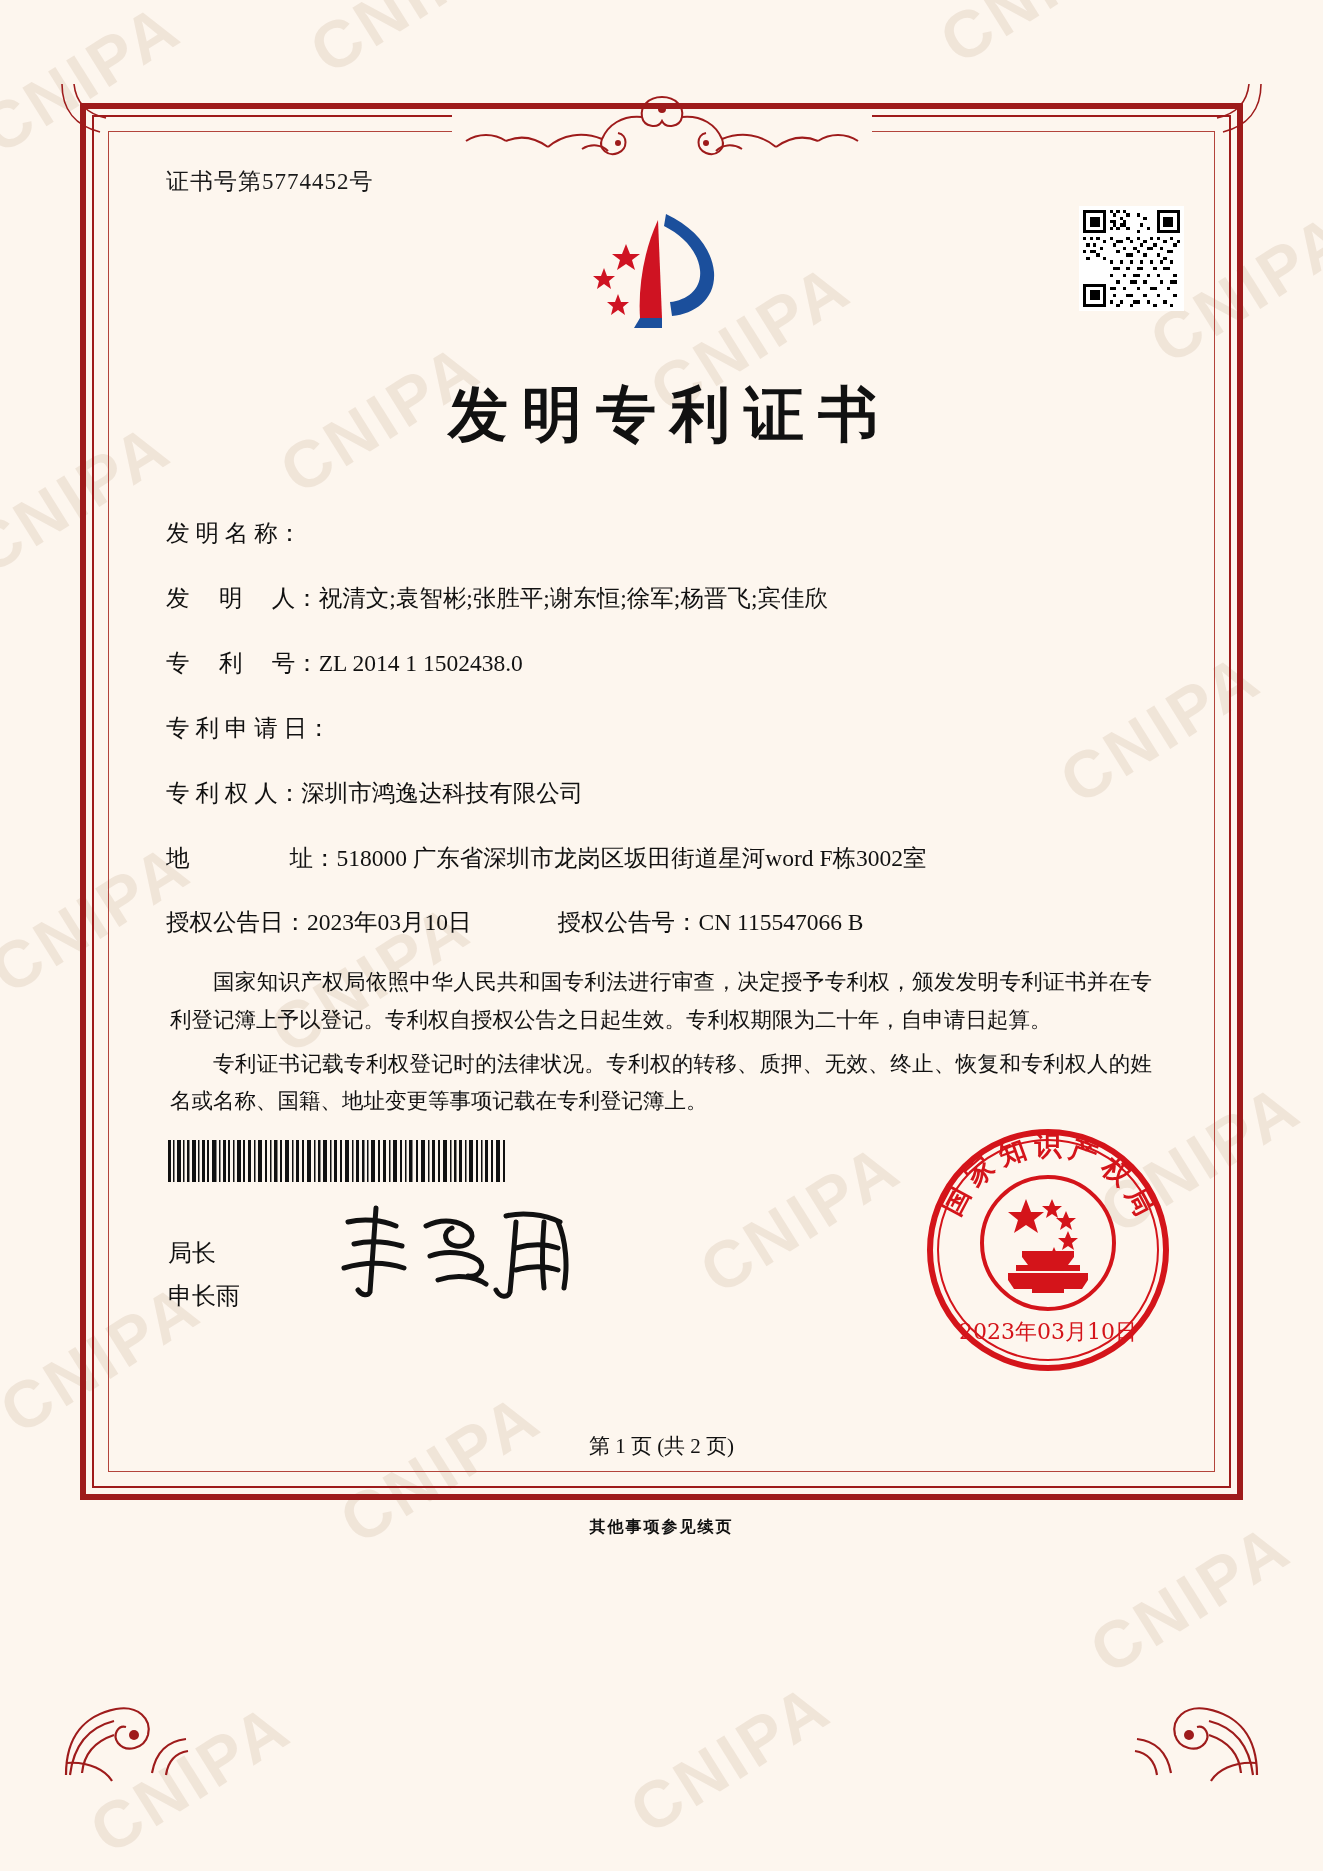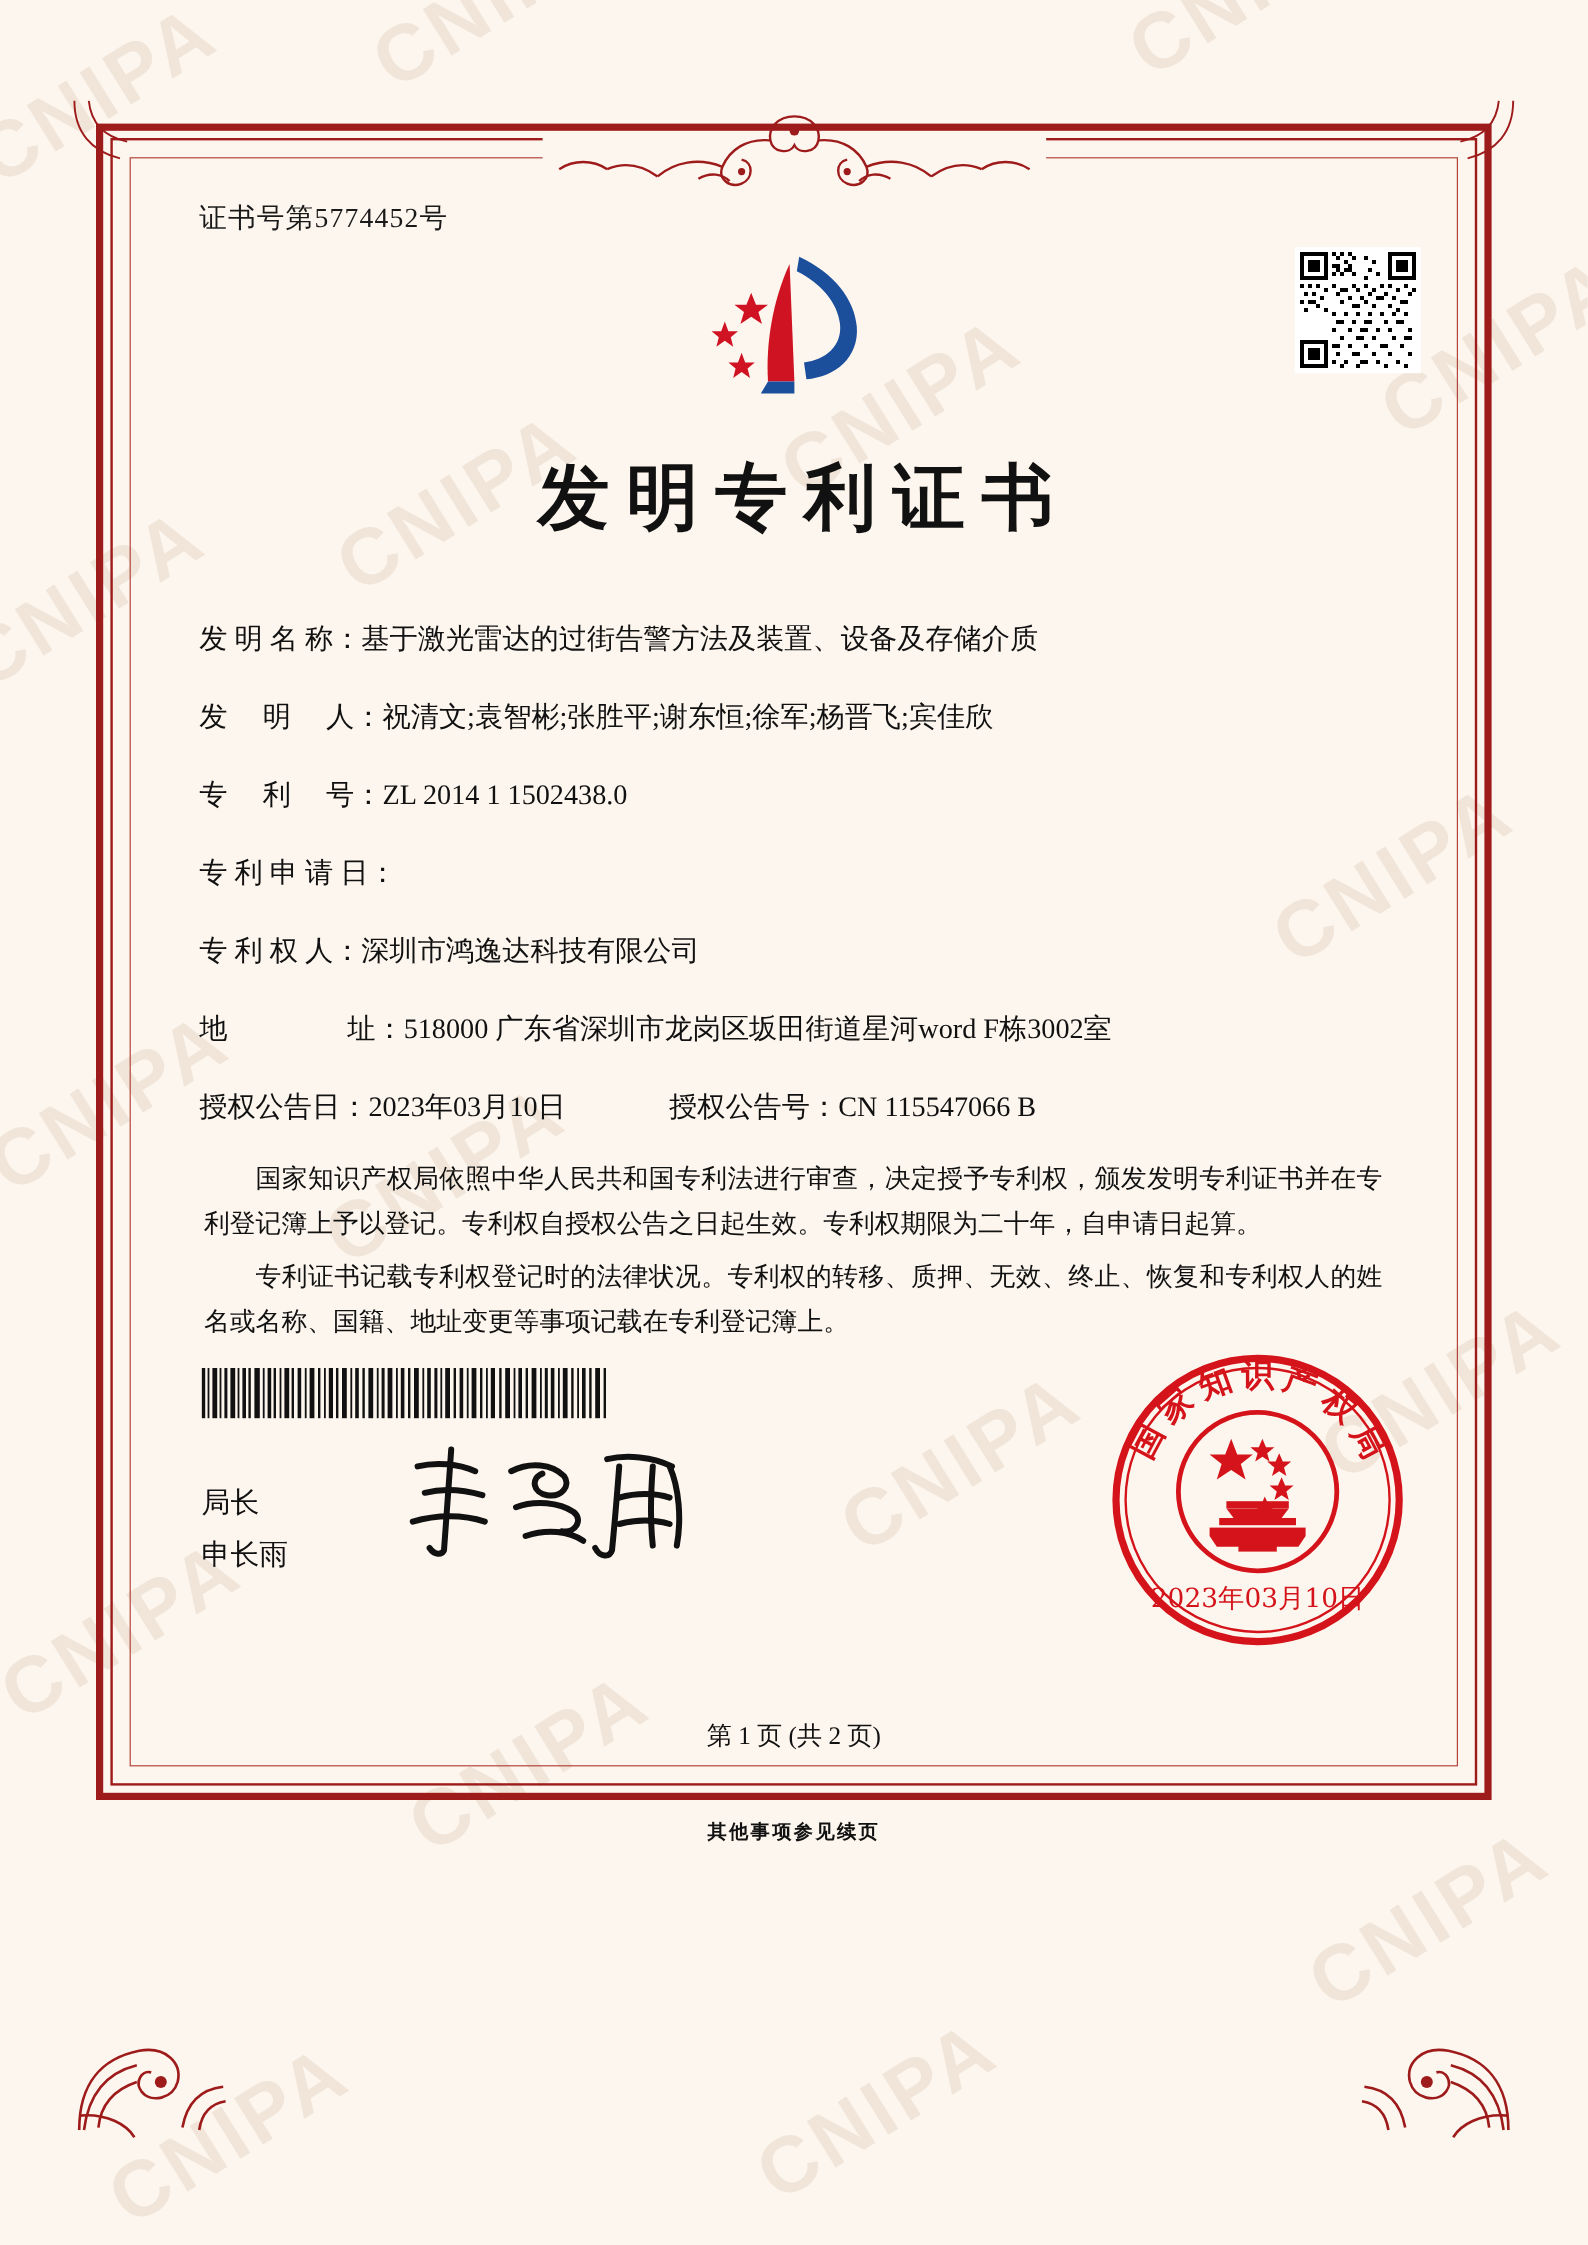--- a/index.html
+++ b/index.html
@@ -455,21 +455,20 @@
           <rect x="14" y="28" width="1" height="1"></rect>
       </g>
     </svg>
   </div>
 
   <div class="main-title">发明专利证书</div>
 
   <div class="fields">
     <div class="field-row">
       <span class="f-label">发 明 名 称：</span>
-      <span class="f-value">基于激光雷达的过街告警方法及装置、设备及存储介质</span>
     </div>
     <div class="field-row">
       <span class="f-label">发　 明　 人：</span>
       <span class="f-value">祝清文;袁智彬;张胜平;谢东恒;徐军;杨晋飞;宾佳欣</span>
     </div>
     <div class="field-row">
       <span class="f-label">专　 利　 号：</span>
       <span class="f-value">ZL 2014 1 1502438.0</span>
     </div>
     <div class="field-row">

